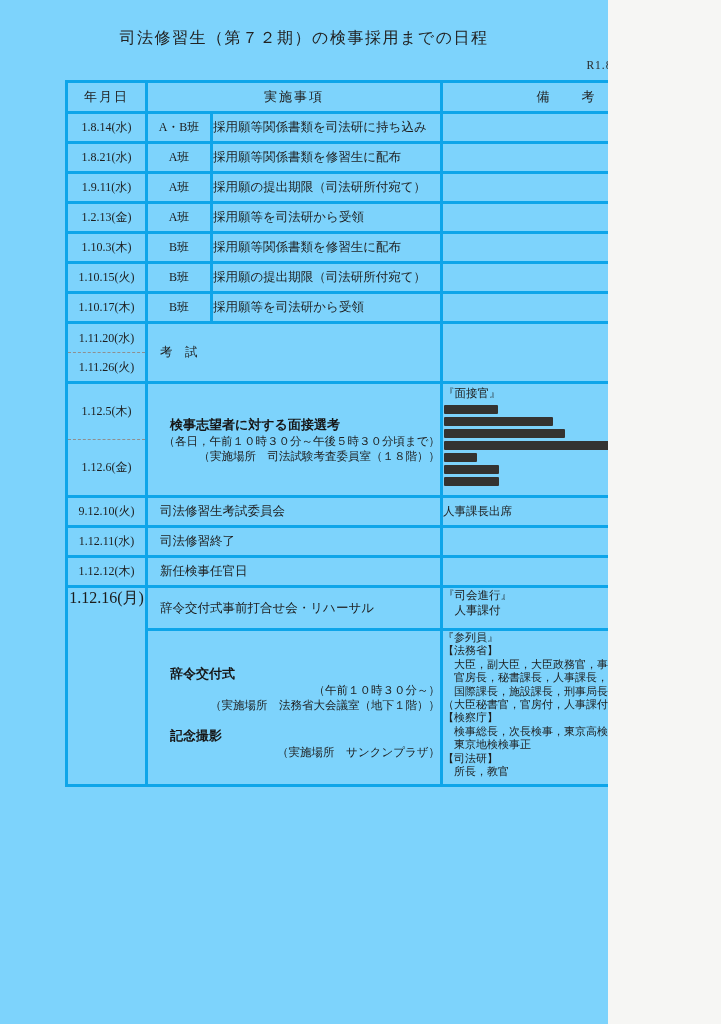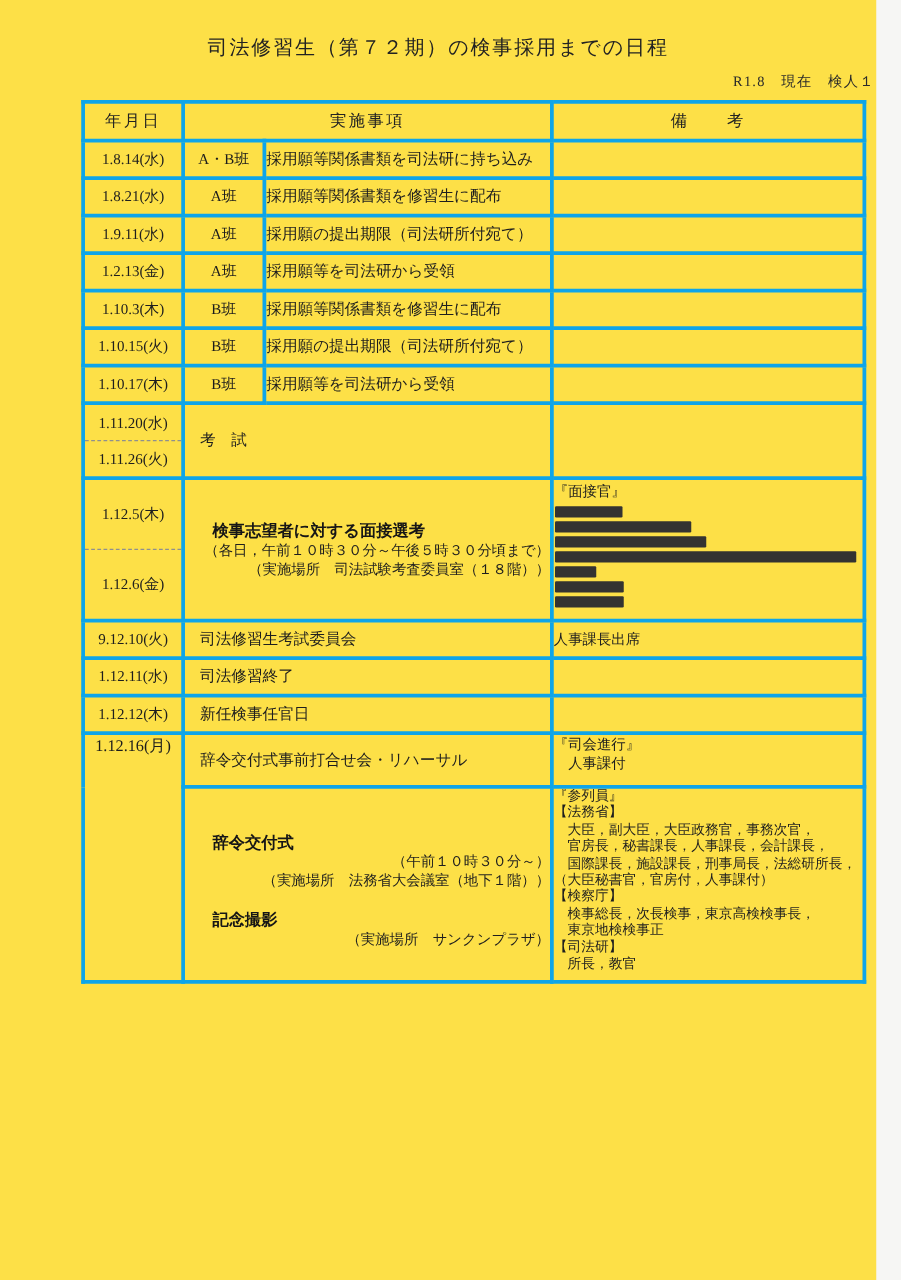--- a/index.html
+++ b/index.html
@@ -4,22 +4,22 @@
 <style>
   html,body { margin:0; padding:0; }
   body {
     width:721px; height:1024px;
     background:#f6f6f4;
     font-family:"Liberation Serif","DejaVu Serif",serif;
     color:#1c1c1c;
   }
   .page {
     position:relative;
-    width:701px; height:1024px;
-    background:#fde047;
+    width:608px; height:1024px;
+    background:#7dd3fc;
     overflow:hidden;
   }
   .doc-title {
     padding-top:28px;
     text-align:center;
     font-size:16px;
     letter-spacing:1.5px;
     color:#222;
   }
   .doc-meta {
@@ -65,21 +65,21 @@
   .date-split .half {
     height:28px; line-height:28px;
     text-align:center; font-size:12px;
   }
   .date-split .half.tall { height:55px; line-height:55px; }
   .date-split .half.bottom { border-top:1px dashed #8f8f8f; }
   .date-rowspan {
     vertical-align:top;
     padding-top:13px;
     text-align:center;
-    font-size:13px;
+    font-size:16px;
   }
   .group-cell {
     text-align:center;
     font-size:12px;
     vertical-align:middle;
   }
   .item-cell {
     font-size:12.5px;
     vertical-align:middle;
     padding-left:9px;

